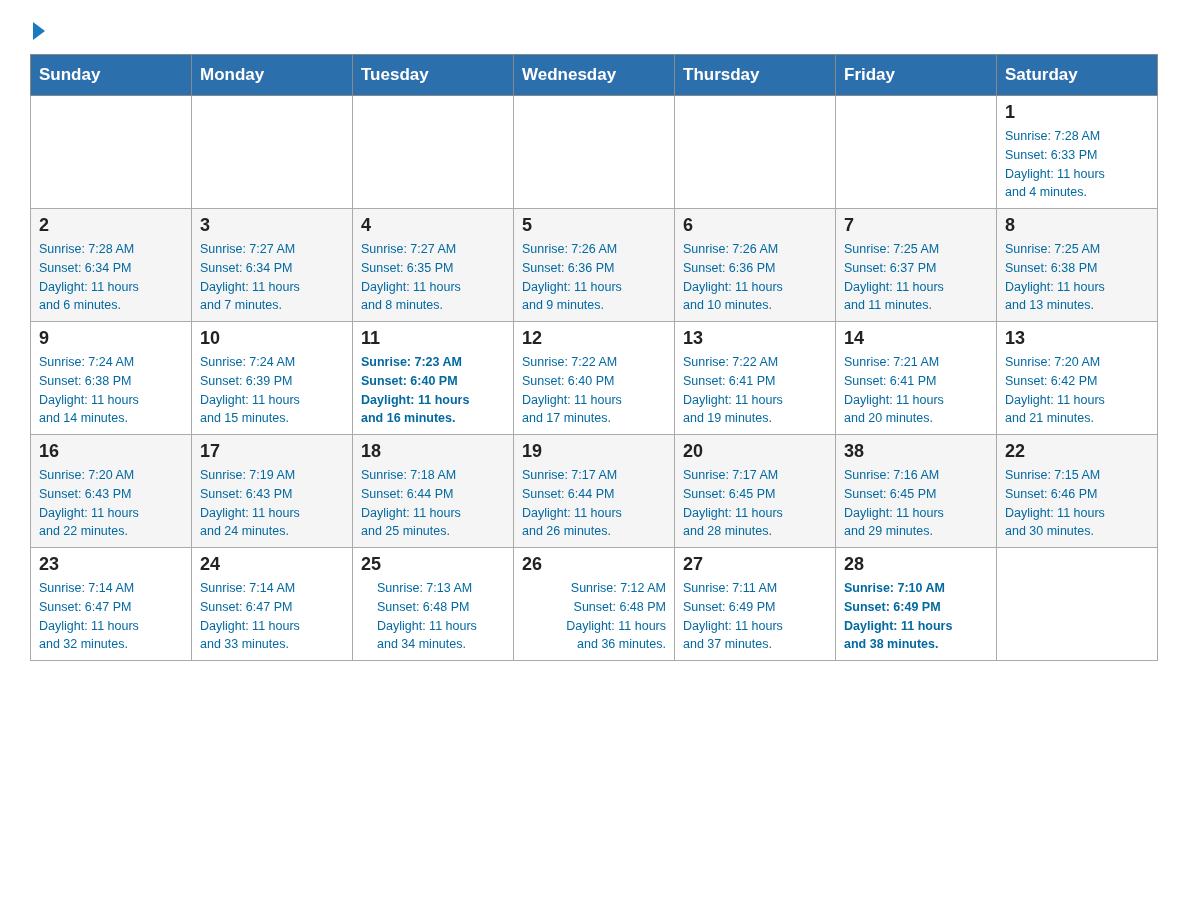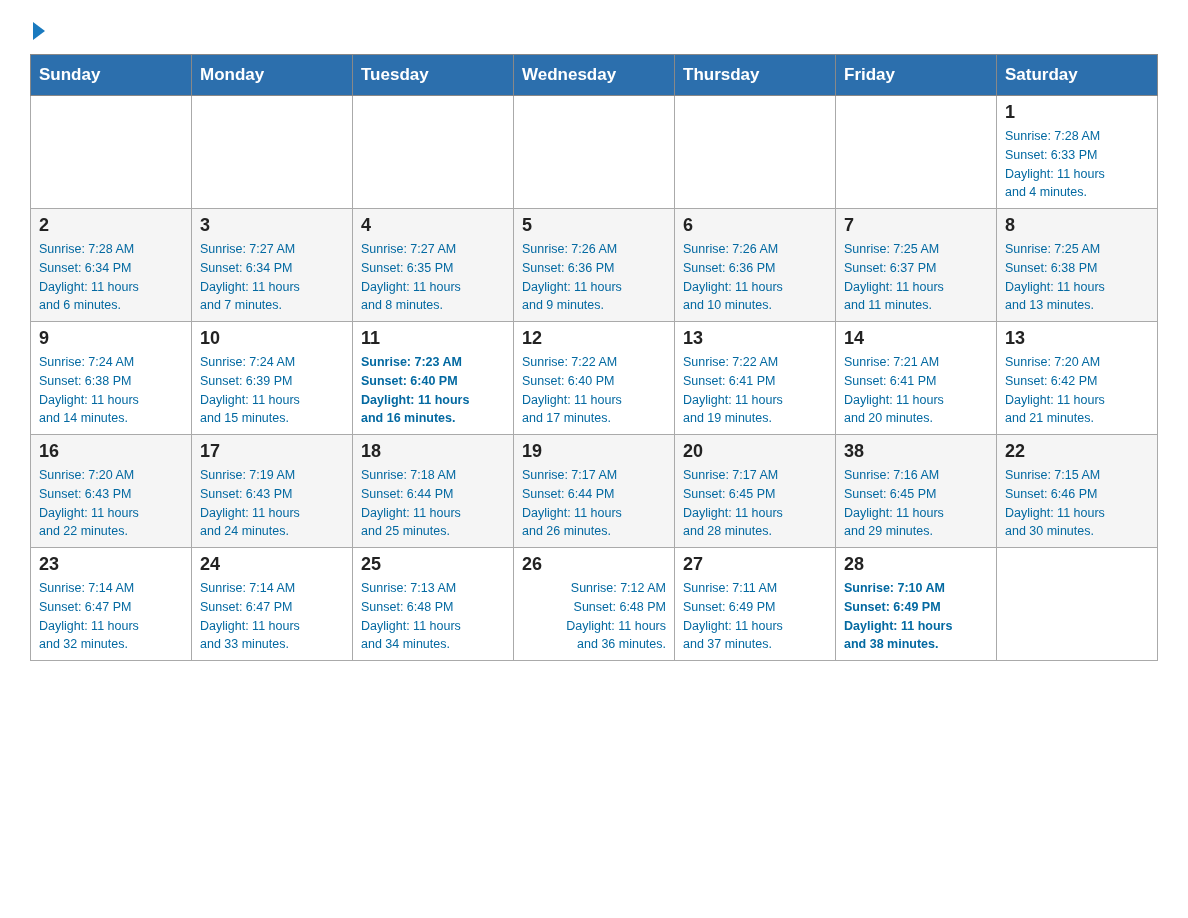--- a/index.html
+++ b/index.html
@@ -313,21 +313,21 @@
         </td>
         <td>
           <span class="day-number">24</span>
           <div class="day-info" style="white-space: pre-line;">Sunrise: 7:14 AM
 Sunset: 6:47 PM
 Daylight: 11 hours
 and 33 minutes.</div>
         </td>
         <td>
           <span class="day-number">25</span>
-          <div class="day-info" style="white-space: pre-line;">Sunrise: 7:13 AM
+          <div class="day-info" style="white-space: pre-line; margin-left: 16px;">Sunrise: 7:13 AM
 Sunset: 6:48 PM
 Daylight: 11 hours
 and 34 minutes.</div>
         </td>
         <td>
           <span class="day-number">26</span>
           <div class="day-info" style="white-space: pre-line; text-align: right;">Sunrise: 7:12 AM
 Sunset: 6:48 PM
 Daylight: 11 hours
 and 36 minutes.</div>

